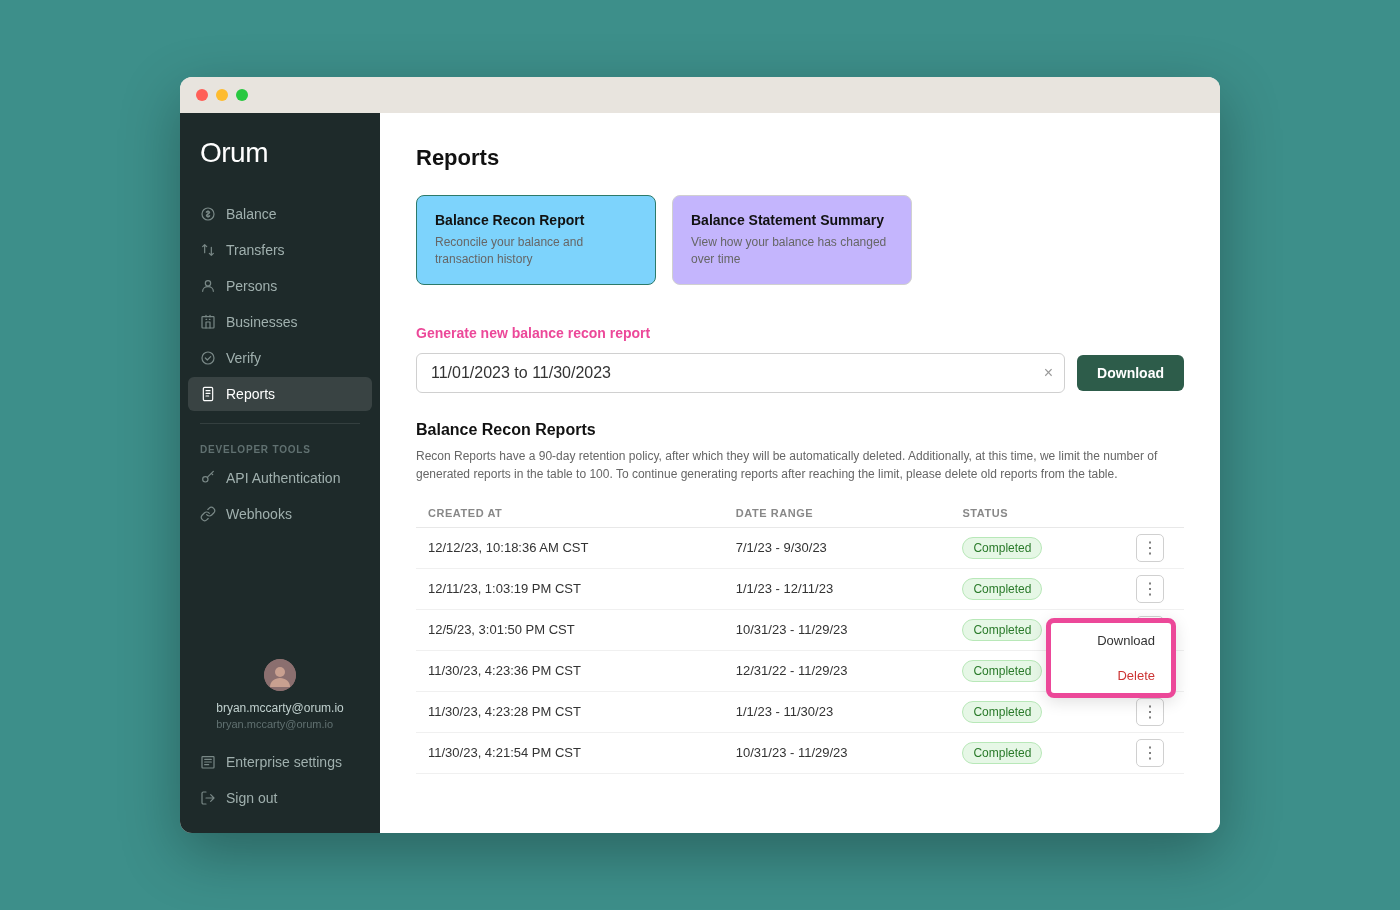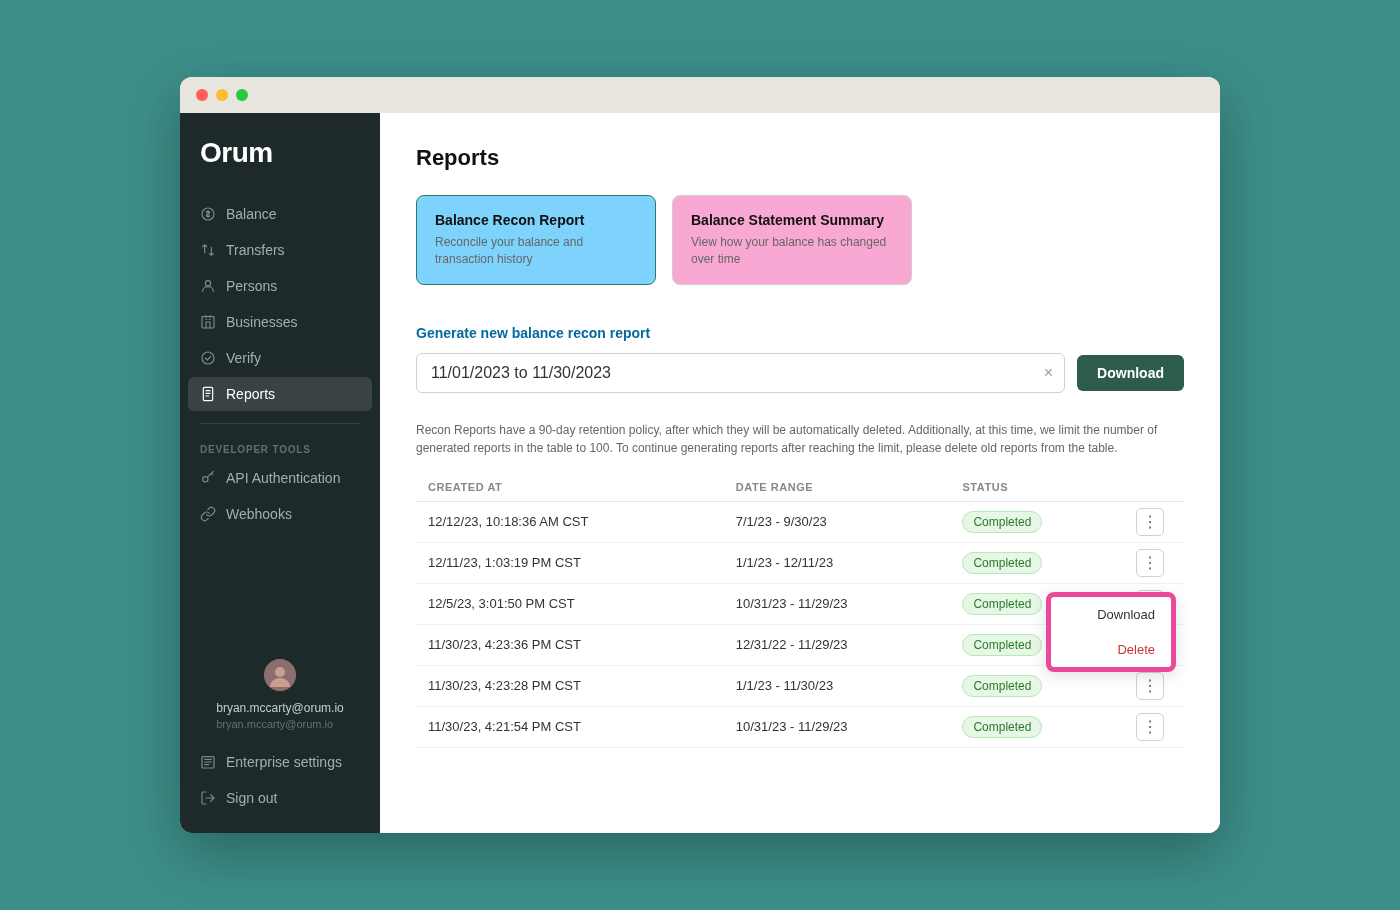--- a/index.html
+++ b/index.html
@@ -43,21 +43,21 @@
       background: #1e2a2a;
       flex-shrink: 0;
       display: flex;
       flex-direction: column;
       padding-bottom: 16px;
     }
     .sidebar-logo {
       padding: 24px 20px 28px;
       color: #ffffff;
       font-size: 28px;
-      font-weight: 700;
+      font-weight: 400;
       letter-spacing: -0.5px;
     }
     .sidebar-nav {
       flex: 1;
       padding: 0 8px;
     }
     .sidebar-item {
       display: flex;
       align-items: center;
       gap: 10px;
@@ -137,42 +137,42 @@
       gap: 16px;
       margin-bottom: 28px;
     }
     .report-card {
       border: 1.5px solid #d0d0d0;
       border-radius: 8px;
       padding: 16px 18px;
       cursor: pointer;
       min-width: 200px;
       max-width: 240px;
-      background: #f9a8d4;
+      background: #c4b5fd;
     }
     .report-card.active {
       border-color: #2d7a6a;
       background: #7dd3fc;
     }
     .report-card-title {
       font-size: 14px;
       font-weight: 600;
       color: #111;
       margin-bottom: 6px;
     }
     .report-card-desc {
       font-size: 12px;
       color: #666;
       line-height: 1.4;
     }
     
     .section-title {
       font-size: 14px;
       font-weight: 600;
-      color: #0369a1;
+      color: #ec4899;
       margin-bottom: 12px;
       margin-top: 40px;
     }
     .generate-row {
       display: flex;
       gap: 12px;
       margin-bottom: 28px;
       align-items: center;
     }
     .date-input-wrapper {
@@ -429,20 +429,21 @@
 
       <div class="section-title">Generate new balance recon report</div>
       <div class="generate-row">
         <div class="date-input-wrapper">
           <input type="text" class="date-input" value="11/01/2023 to 11/30/2023" style="">
           <button class="clear-btn">×</button>
         </div>
         <button class="generate-btn">Download</button>
       </div>
 
+      <div class="reports-section-title">Balance Recon Reports</div>
       <p class="reports-policy-note">Recon Reports have a 90-day retention policy, after which they will be automatically deleted. Additionally, at this time, we limit the number of generated reports in the table to 100. To continue generating reports after reaching the limit, please delete old reports from the table.</p>
 
       <table class="reports-table">
         <thead>
           <tr>
             <th>CREATED AT</th>
             <th>DATE RANGE</th>
             <th>STATUS</th>
             <th></th>
           </tr>

